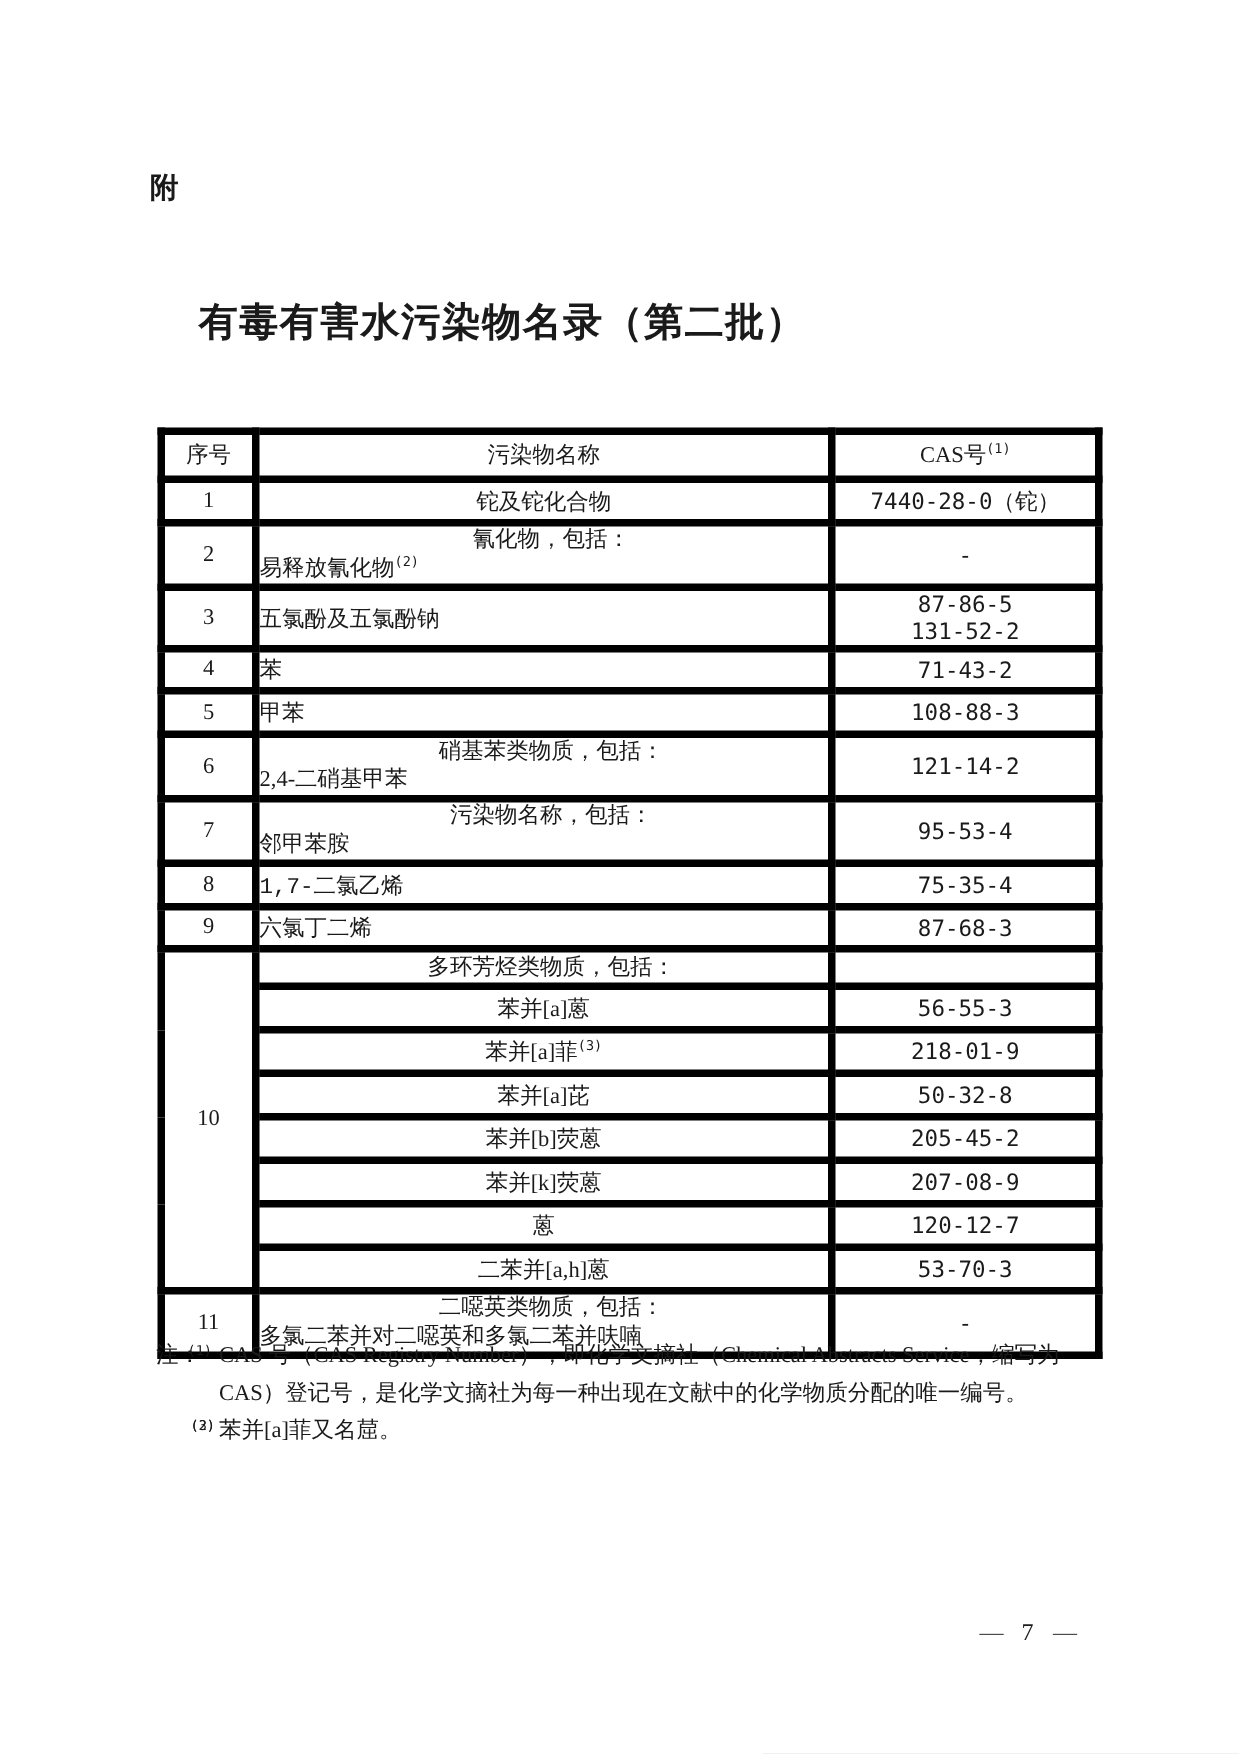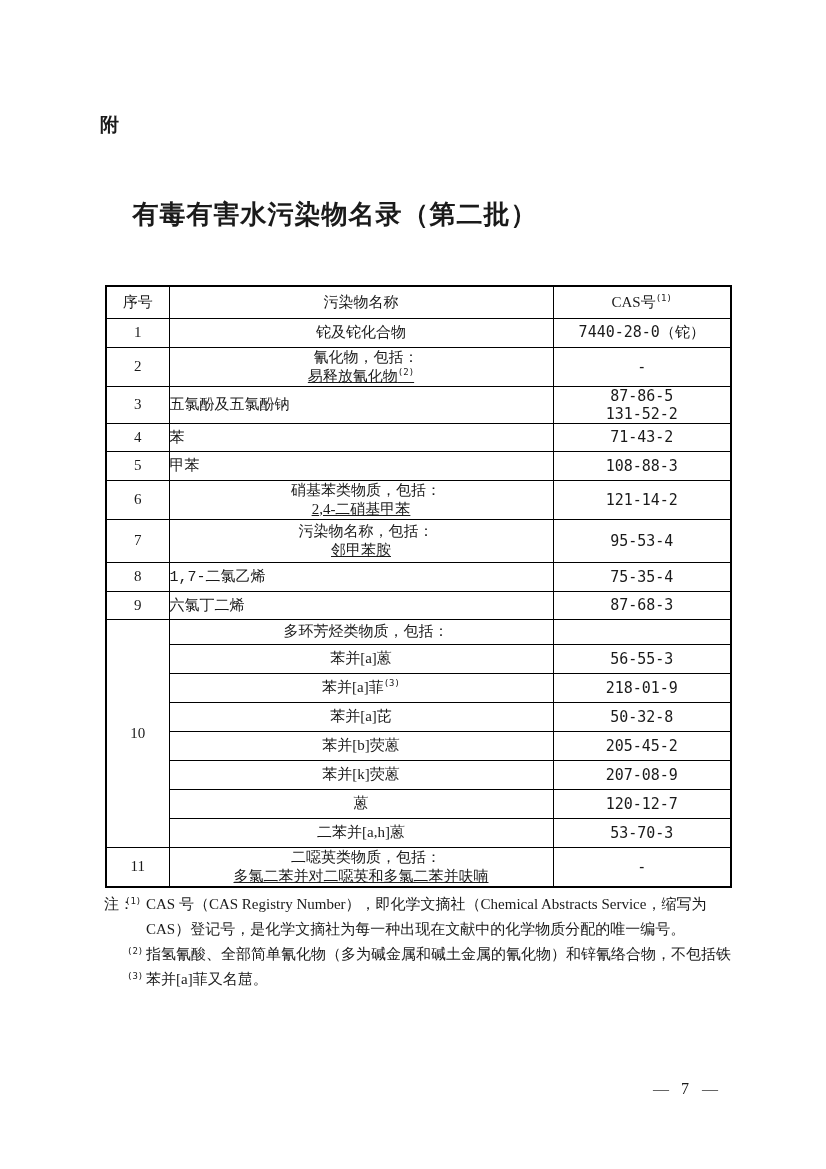--- a/index.html
+++ b/index.html
@@ -18,29 +18,29 @@
     position:absolute;left:0;top:197px;width:670px;text-align:center;
     font-size:26px;font-weight:bold;letter-spacing:1px;
     font-family:"DejaVu Sans","Liberation Sans",sans-serif;
   }
   table.pollutants{
     position:absolute;left:105px;top:285px;width:625px;
     border-collapse:collapse;table-layout:fixed;
     border:2px solid #000;
   }
   .pollutants th,.pollutants td{
-    border:1px solid #000000;
+    border:5px solid #000000;
     font-size:15px;font-weight:normal;
     padding:0;vertical-align:middle;color:#1a1a1a;
   }
   .pollutants th{text-align:center;}
   .no{text-align:center;}
   .name{text-align:left;}
   .name .l1{text-align:center;padding-left:10px;line-height:19px;}
-  .name .l2{text-align:center;line-height:19px;text-decoration:underline;}
+  .name .l2{text-align:left;line-height:19px;}
   .single{padding-left:10px;font-family:Liberation Mono, monospace;}
   .name-center{text-align:center;}
   .cas{
     text-align:center;
     font-family:"DejaVu Sans Mono","Liberation Mono",monospace;
     font-size:14px;
   }
   .cas .cl{line-height:18px;}
   .cas-bottom{vertical-align:bottom;padding-bottom:7px;}
   sup.ssup{font-size:9px;vertical-align:super;line-height:0;
@@ -192,21 +192,20 @@
 
   <div class="notes">
     <div class="note n1">
       <span class="prefix">注：</span>
       <span class="marker">(1)</span>
       <div class="nline">CAS 号（CAS Registry Number），即化学文摘社（Chemical Abstracts Service，缩写为</div>
       <div class="nline">CAS）登记号，是化学文摘社为每一种出现在文献中的化学物质分配的唯一编号。</div>
     </div>
     <div class="note n23">
       <span class="marker">(2)</span>
-      <div class="nline">指氢氰酸、全部简单氰化物（多为碱金属和碱土金属的氰化物）和锌氰络合物，不包括铁</div>
     </div>
     <div class="note n23">
       <span class="marker">(3)</span>
       <div class="nline">苯并[a]菲又名䓛。</div>
     </div>
   </div>
 
   <div class="page-number">
     <span class="dash">—</span>
     <span>7</span>

